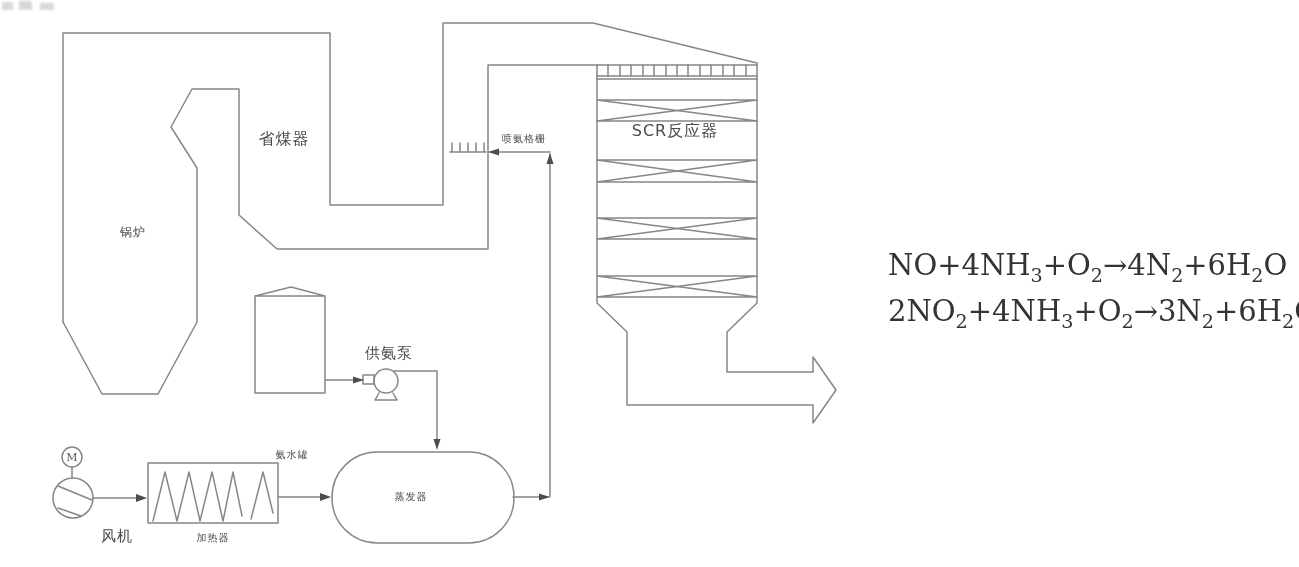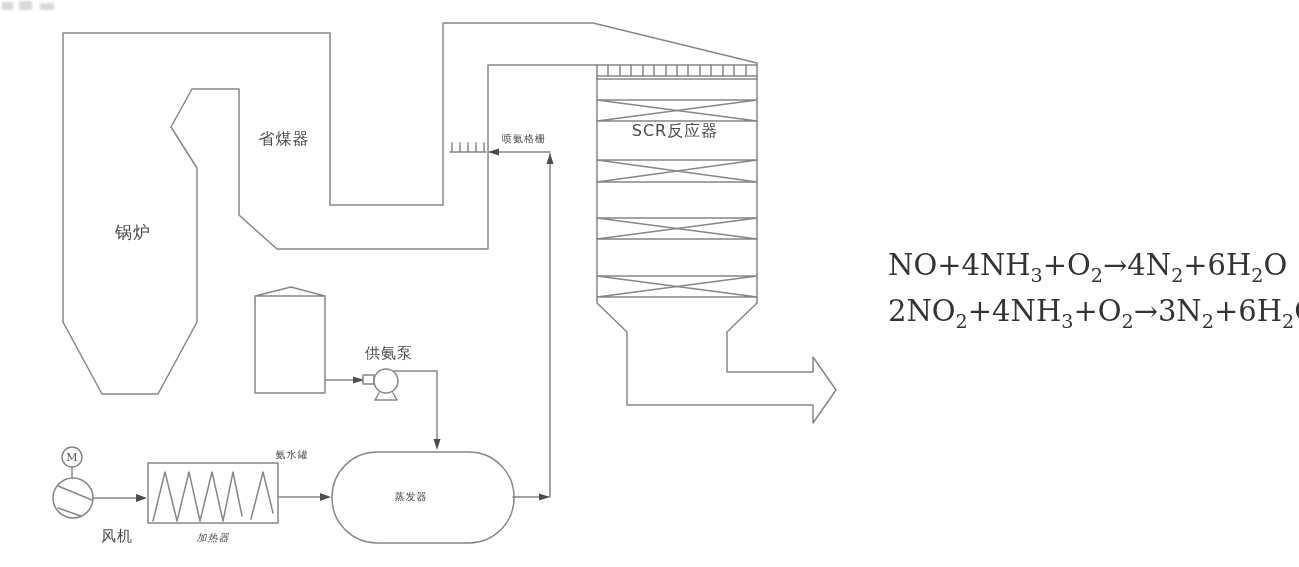--- a/index.html
+++ b/index.html
@@ -8,21 +8,21 @@
     font-family:"DejaVu Sans","Liberation Sans",sans-serif;overflow:hidden;
   }
   .stage svg{position:absolute;left:0;top:0;}
   .lbl{
     position:absolute;transform:translate(-50%,-50%);
     color:#4a4a4a;white-space:nowrap;letter-spacing:1px;line-height:1;
   }
   .lbl.s14{font-size:15px;}
   .lbl.s15{font-size:10px;}
   .lbl.s16{font-size:16px;}
-  .lbl.s17{font-size:17px;}
+  .lbl.s17{font-size:12px;}
   .motor-lbl{font-size:11px;letter-spacing:0;color:#555;font-family:"DejaVu Serif",serif;}
   .equations{
     position:absolute;left:888px;top:242px;
     font-family:"DejaVu Serif","Liberation Serif",serif;
     font-size:29px;line-height:46px;color:#333333;white-space:nowrap;
   }
   .equations sub{font-size:66%;line-height:0;}
   .smudge{position:absolute;background:#9a9a9a;opacity:.38;filter:blur(1px);}
 </style>
 </head>
@@ -126,21 +126,21 @@
   </svg>
 
   <div class="lbl s17" style="left:133px;top:232px;">锅炉</div>
   <div class="lbl s16" style="left:284px;top:139px;">省煤器</div>
   <div class="lbl s15" style="left:524px;top:139px;">喷氨格栅</div>
   <div class="lbl s16" style="left:675px;top:124px;margin-top:7px;">SCR反应器</div>
   <div class="lbl s15" style="left:292px;top:407px;margin-top:48px;">氨水罐</div>
   <div class="lbl s14" style="left:389px;top:353px;">供氨泵</div>
   <div class="lbl s15" style="left:411px;top:497px;">蒸发器</div>
   <div class="lbl s14" style="left:73px;top:536px;margin-left:44px;">风机</div>
-  <div class="lbl s15" style="left:213px;top:538px;font-style:italic;">加热器</div>
+  <div class="lbl s15" style="left:213px;top:538px;">加热器</div>
   <div class="lbl motor-lbl" style="left:72px;top:457px;">M</div>
 
   <div class="equations">
     <div>NO+4NH<sub>3</sub>+O<sub>2</sub>→4N<sub>2</sub>+6H<sub>2</sub>O</div>
     <div>2NO<sub>2</sub>+4NH<sub>3</sub>+O<sub>2</sub>→3N<sub>2</sub>+6H<sub>2</sub>O</div>
   </div>
 
 </div>
 
 </body></html>

